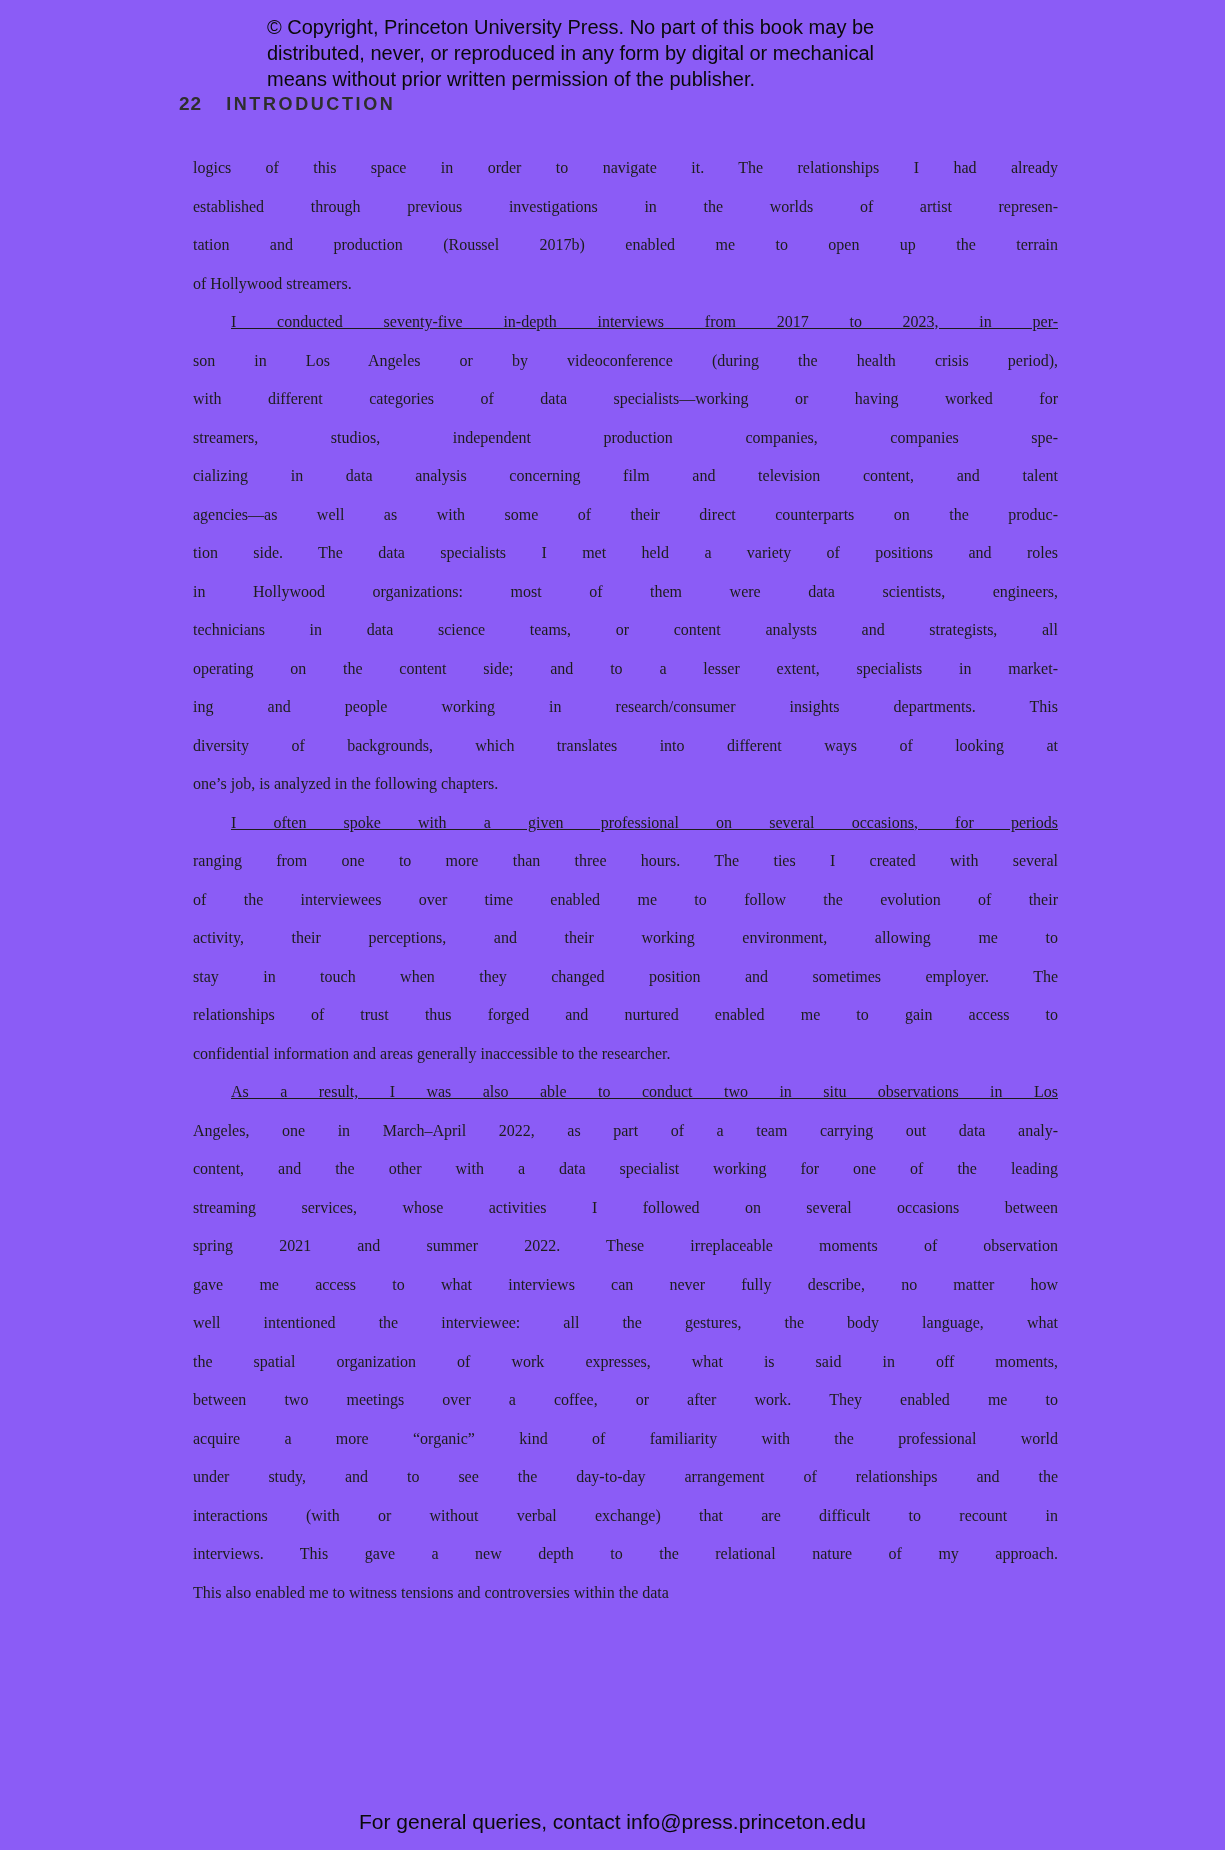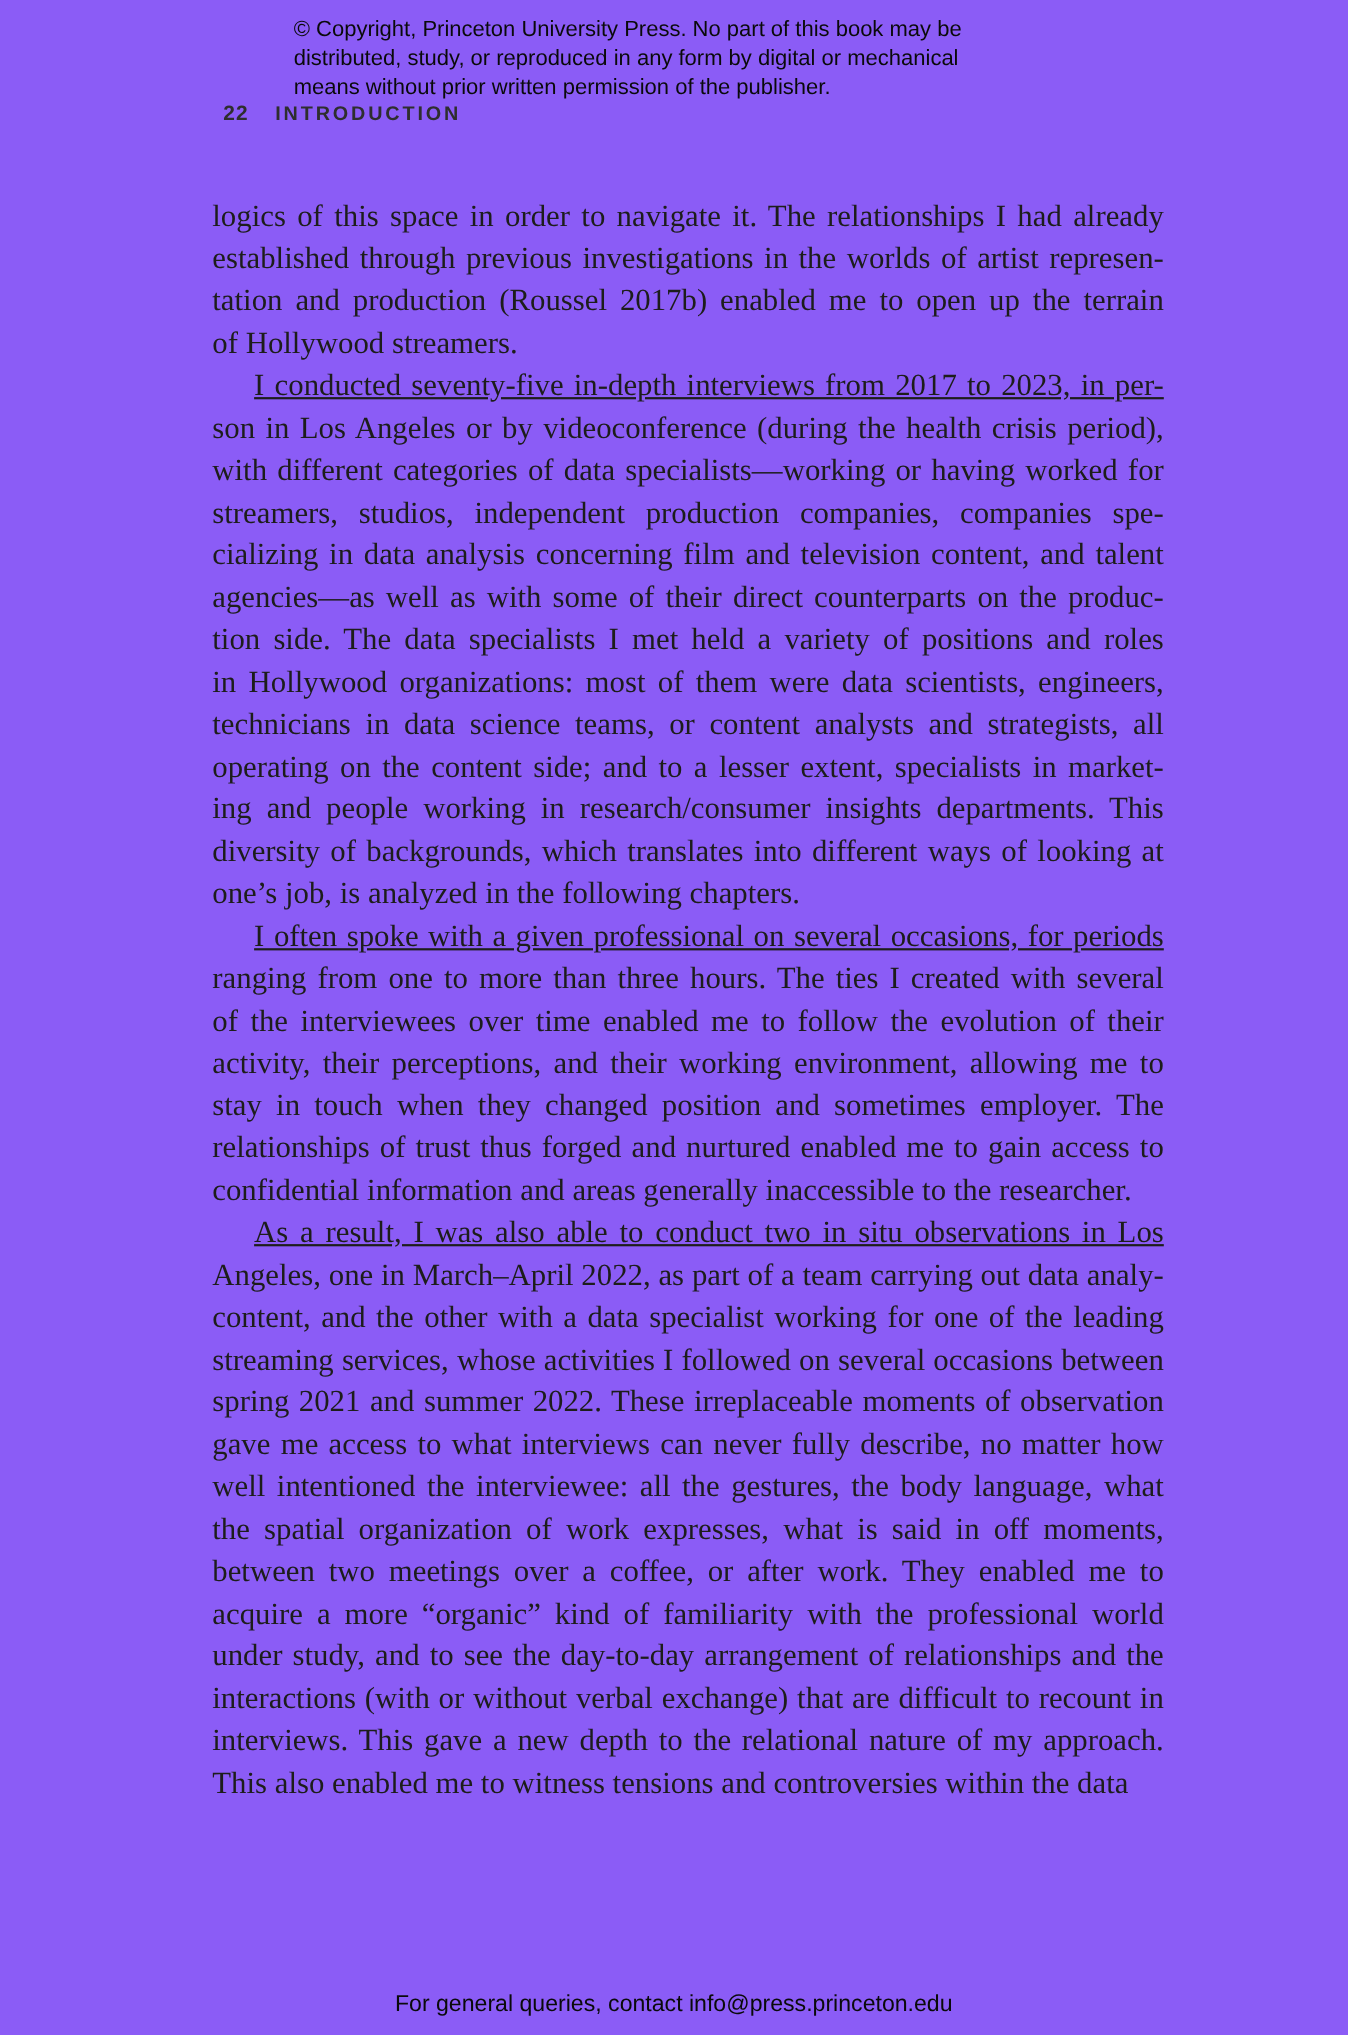--- a/index.html
+++ b/index.html
@@ -15,21 +15,21 @@
     position: absolute;
     left: 267px;
     top: 14px;
     font-family: "Liberation Sans", sans-serif;
     font-size: 20px;
     line-height: 26px;
     color: #0a0a0a;
   }
   .page-header {
     position: absolute;
-    left: 203px;
+    left: 179px;
     top: 93px;
     font-family: "Liberation Sans", sans-serif;
     color: #2e2e2e;
     white-space: nowrap;
   }
   .page-number {
     font-size: 19px;
     font-weight: 700;
     letter-spacing: 1px;
   }
@@ -38,24 +38,23 @@
     font-weight: 700;
     letter-spacing: 2.6px;
     margin-left: 24px;
   }
   .body-text {
     position: absolute;
     left: 193px;
     top: 149px;
     width: 865px;
     font-family: "Liberation Serif", serif;
-    font-size: 28px;
+    font-size: 16px;
     line-height: 38.5px;
     color: #1d1d1b;
-    margin-top: 29px;
   }
   .paragraph { margin: 0; }
   .body-line {
     text-align: justify;
     text-align-last: justify;
   }
   .body-line.last {
     text-align-last: left;
   }
   .body-line.indent {
@@ -73,21 +72,21 @@
     color: #0a0a0a;
   }
 </style>
 </head>
 <body>
 
 <div class="page">
 
   <div class="copyright">
       <div class="copyright-line">© Copyright, Princeton University Press. No part of this book may be</div>
-      <div class="copyright-line">distributed, study, or reproduced in any form by digital or mechanical</div>
+      <div class="copyright-line">distributed, never, or reproduced in any form by digital or mechanical</div>
       <div class="copyright-line">means without prior written permission of the publisher.</div>
     </div>
 
   <div class="page-header">
     <span class="page-number">22</span><span class="section-title">INTRODUCTION</span>
   </div>
 
   <div class="body-text">
       <div class="paragraph">
         <div class="body-line">logics of this space in order to navigate it. The relationships I had already</div>

